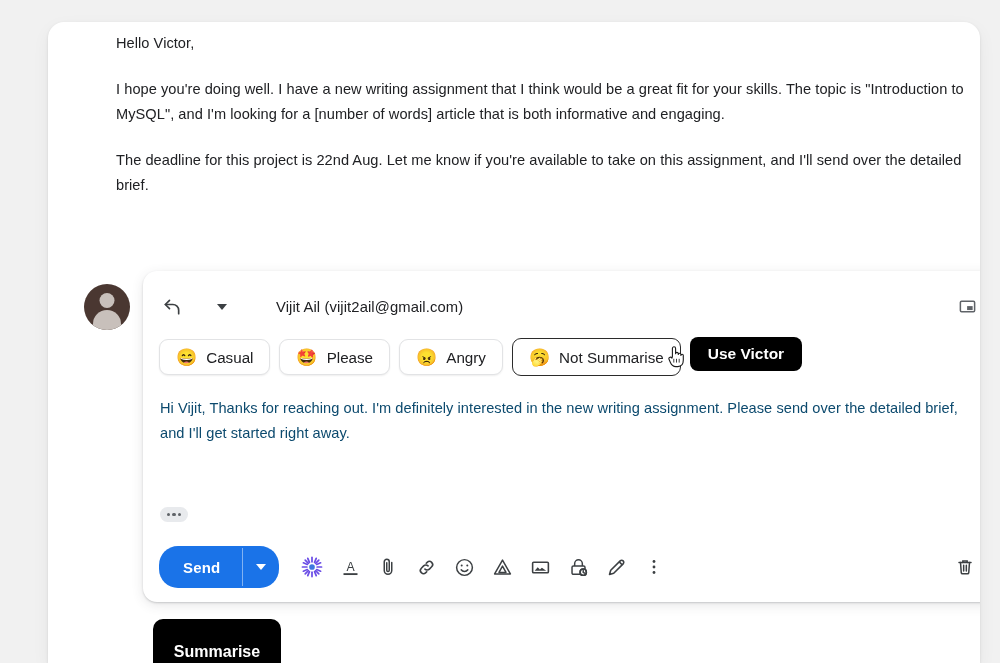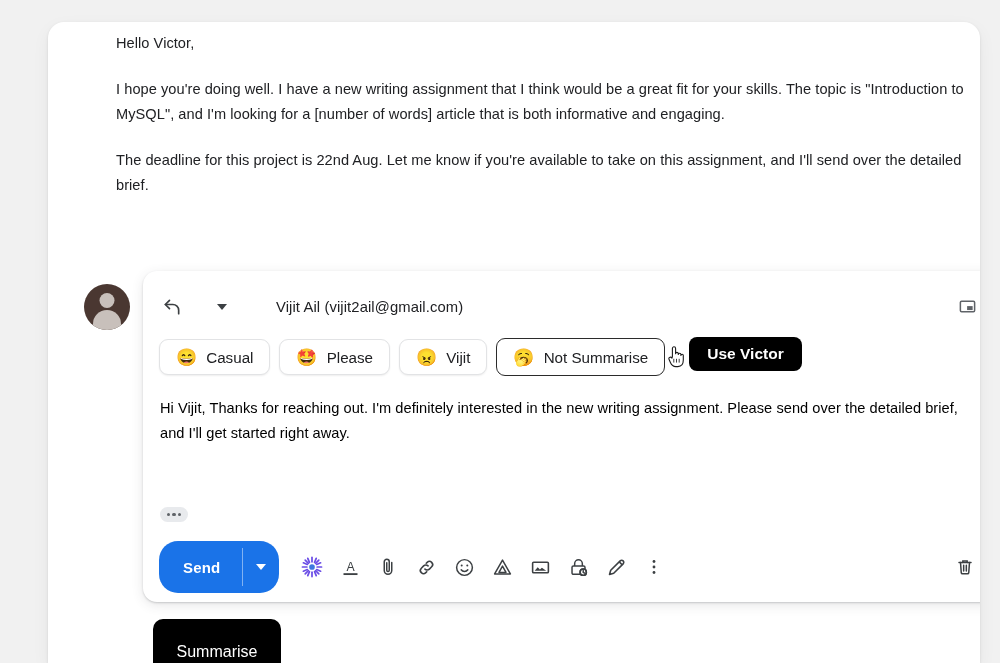--- a/index.html
+++ b/index.html
@@ -160,21 +160,20 @@
   .tone-chip.selected {
     border: 1.6px solid #2b2b2b;
     height: 38px;
     box-shadow: none;
   }
   .tone-emoji {
     font-size: 17px;
     line-height: 1;
   }
   #use-victor-btn {
-    margin-left: 15px;
     height: 34px;
     padding: 0 18px;
     border-radius: 8px;
     background: #000000;
     color: #ffffff;
     font-size: 15.5px;
     font-weight: bold;
     display: flex;
     align-items: center;
     justify-content: center;
@@ -195,21 +194,21 @@
   }
 
   
   #compose-body {
     position: absolute;
     left: 17px;
     top: 125px;
     width: 820px;
     font-size: 14.6px;
     line-height: 25px;
-    color: #000000;
+    color: #0c4a6e;
     letter-spacing: 0.05px;
   }
 
   
   #trimmed-pill {
     position: absolute;
     left: 17px;
     top: 236px;
     width: 28px;
     height: 15px;
@@ -234,21 +233,21 @@
     bottom: 11px;
     width: 100%;
     height: 48px;
     display: flex;
     align-items: center;
   }
   #send-group {
     margin-left: 16px;
     display: flex;
     align-items: center;
-    height: 52px;
+    height: 42px;
     background: #1a73e8;
     border-radius: 19px;
     color: #ffffff;
     overflow: hidden;
   }
   #send-button {
     padding: 0 22px 0 24px;
     font-size: 15px;
     font-weight: bold;
     letter-spacing: 0.2px;
@@ -304,21 +303,21 @@
   #summarise-btn {
     position: absolute;
     left: 105px;
     top: 597px;
     width: 128px;
     height: 44px;
     background: #000000;
     border-radius: 10px 10px 0 0;
     color: #ffffff;
     font-size: 16px;
-    font-weight: normal;
+    font-weight: bold;
     display: flex;
     align-items: flex-end;
     justify-content: center;
     padding-bottom: 2px;
     box-sizing: border-box;
     overflow: hidden;
   }
 </style>
 </head>
 <body>
@@ -362,21 +361,21 @@
         <span>Casual</span>
       </div>
 
       <div class="tone-chip">
         <span class="tone-emoji">🤩</span>
         <span>Please</span>
       </div>
 
       <div class="tone-chip">
         <span class="tone-emoji">😠</span>
-        <span>Vijit</span>
+        <span>Angry</span>
       </div>
 
       <div class="tone-chip selected">
         <span class="tone-emoji">🥱</span>
         <span>Not Summarise</span>
       </div>
 
       <div id="use-victor-btn">Use Victor</div>
     </div>
 

